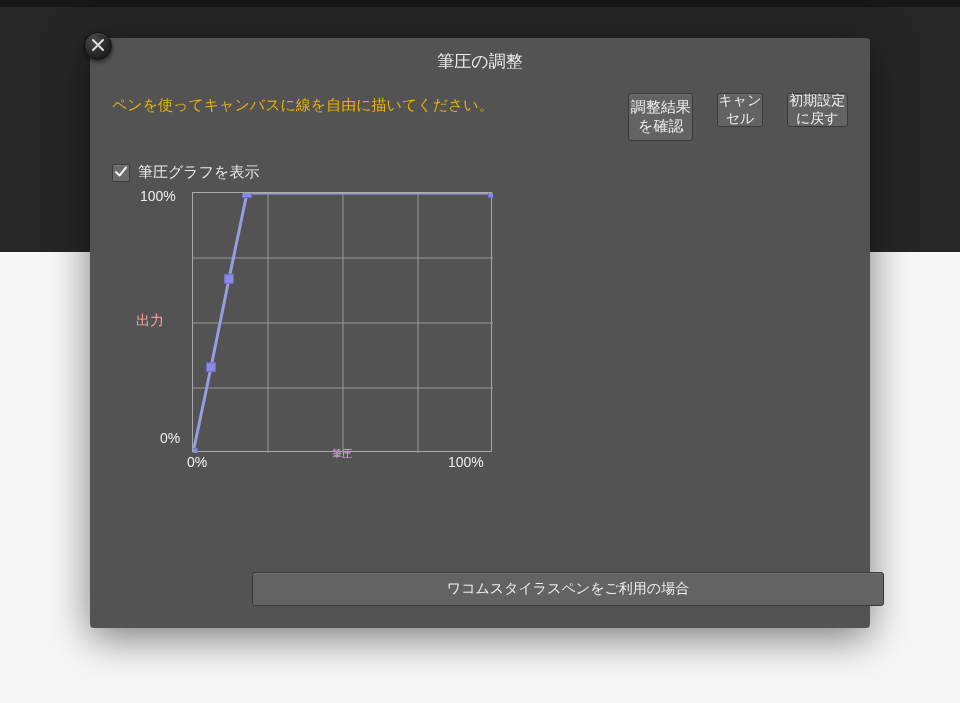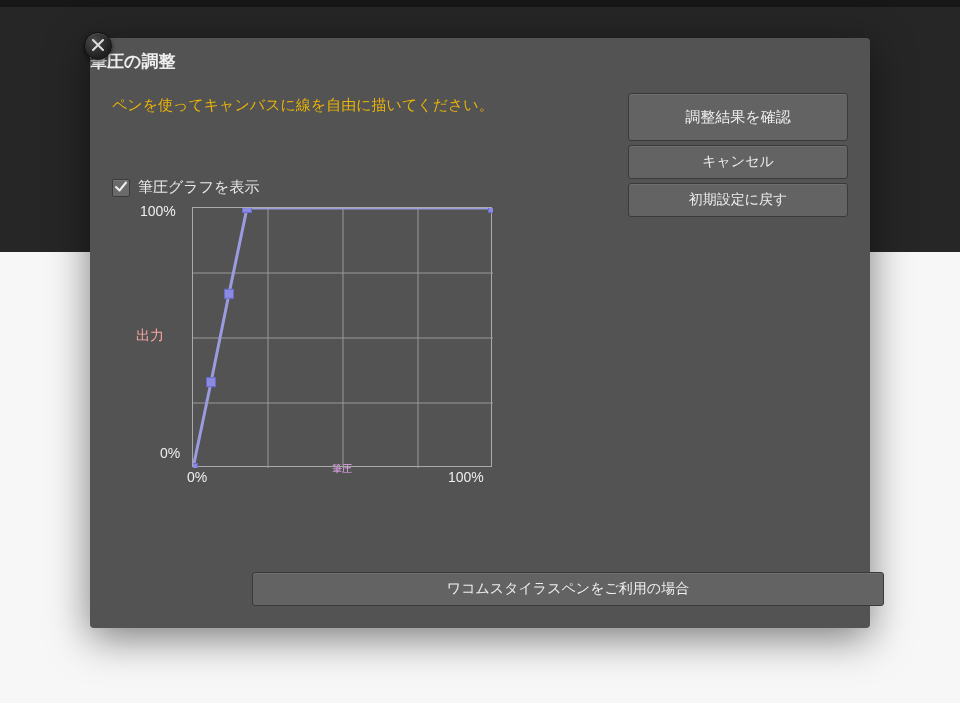--- a/index.html
+++ b/index.html
@@ -9,58 +9,58 @@
   .dialog {
     position: absolute;
     left: 90px; top: 38px;
     width: 780px; height: 590px;
     background: #535353;
     border-radius: 4px;
     box-shadow: 0 10px 40px rgba(0,0,0,0.5);
     color: #e8e8e8;
   }
   .dialog-title {
-    text-align: left;
+    text-align: center;
     font-size: 17px;
     padding: 12px 0 10px 0;
     color: #eee;
-    font-weight: 700;
+    font-weight: 400;
   }
   .close-btn {
     position: absolute;
     left: -6px; top: -6px;
     width: 28px; height: 28px;
     border-radius: 50%;
     background: radial-gradient(circle at 35% 30%, #4a4a4a, #1e1e1e 70%);
     border: 1px solid #111;
     box-shadow: 0 2px 4px rgba(0,0,0,0.6), inset 0 1px 0 rgba(255,255,255,0.15);
     display: flex; align-items: center; justify-content: center;
     cursor: pointer;
   }
   .close-btn svg { width: 12px; height: 12px; }
   .content { display: flex; padding: 10px 22px 0 22px; gap: 22px; }
   .left { flex: 1; }
-  .right { width: 220px; display: flex; flex-direction: column; gap: 4px; }
+  .right { width: 220px; display: flex; flex-direction: row; gap: 24px; }
   .instr { font-size: 15px; line-height: 1.55; color: #eab308; font-weight: 300; }
   .instr-gap { height: 18px; }
   .btn {
     background: #636363;
     border: 1px solid #3a3a3a;
     color: #eee;
     font-size: 15px;
     padding: 0;
     height: 48px;
     border-radius: 3px;
     cursor: pointer;
     font-weight: 300;
     box-shadow: inset 0 1px 0 rgba(255,255,255,0.08);
     display: flex; align-items: center; justify-content: center;
   }
   .btn.small { height: 34px; font-size: 14px; }
-  .checkbox-row { display: flex; align-items: center; gap: 8px; margin-top: 44px; font-size: 15px; cursor: pointer; font-weight: 300; }
+  .checkbox-row { display: flex; align-items: center; gap: 8px; margin-top: 29px; font-size: 15px; cursor: pointer; font-weight: 300; }
   .chk {
     width: 18px; height: 18px;
     background: #6a6a6a;
     border: 1px solid #3a3a3a;
     border-radius: 2px;
     display: flex; align-items: center; justify-content: center;
     box-shadow: inset 0 1px 0 rgba(255,255,255,0.1);
   }
   .chk svg { width: 12px; height: 12px; }
   .graph-wrap { position: relative; margin-top: 6px; margin-left: 20px; }

